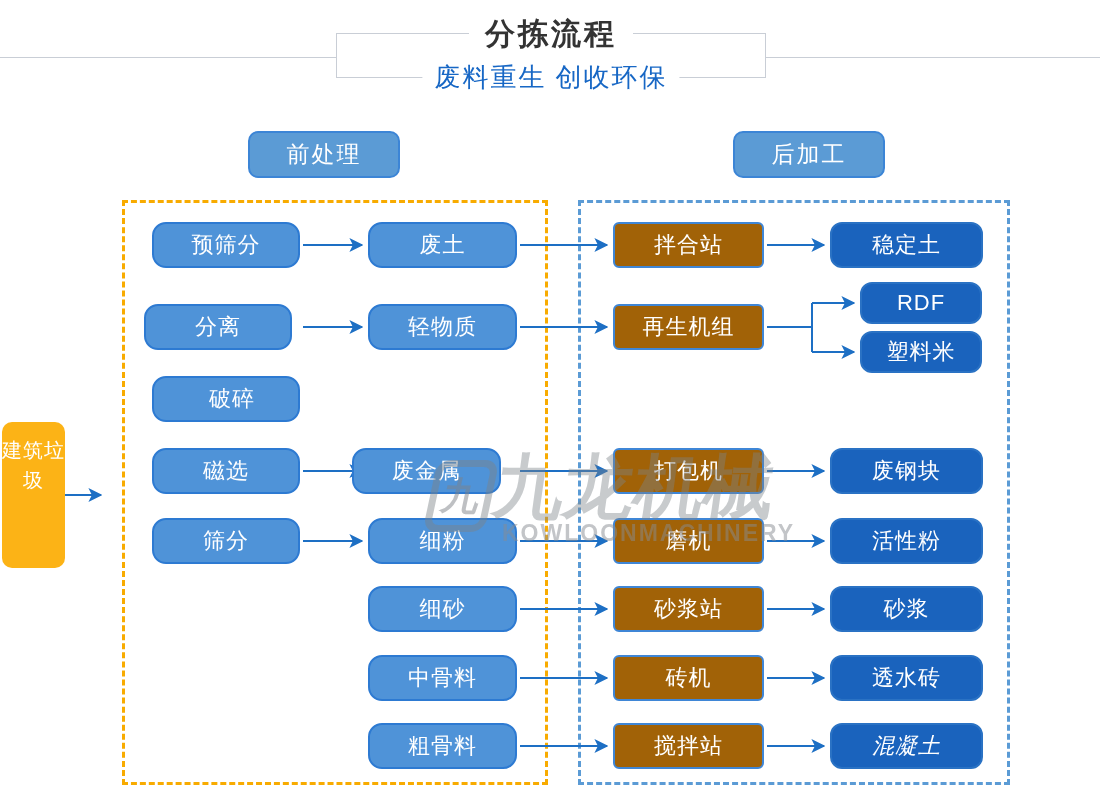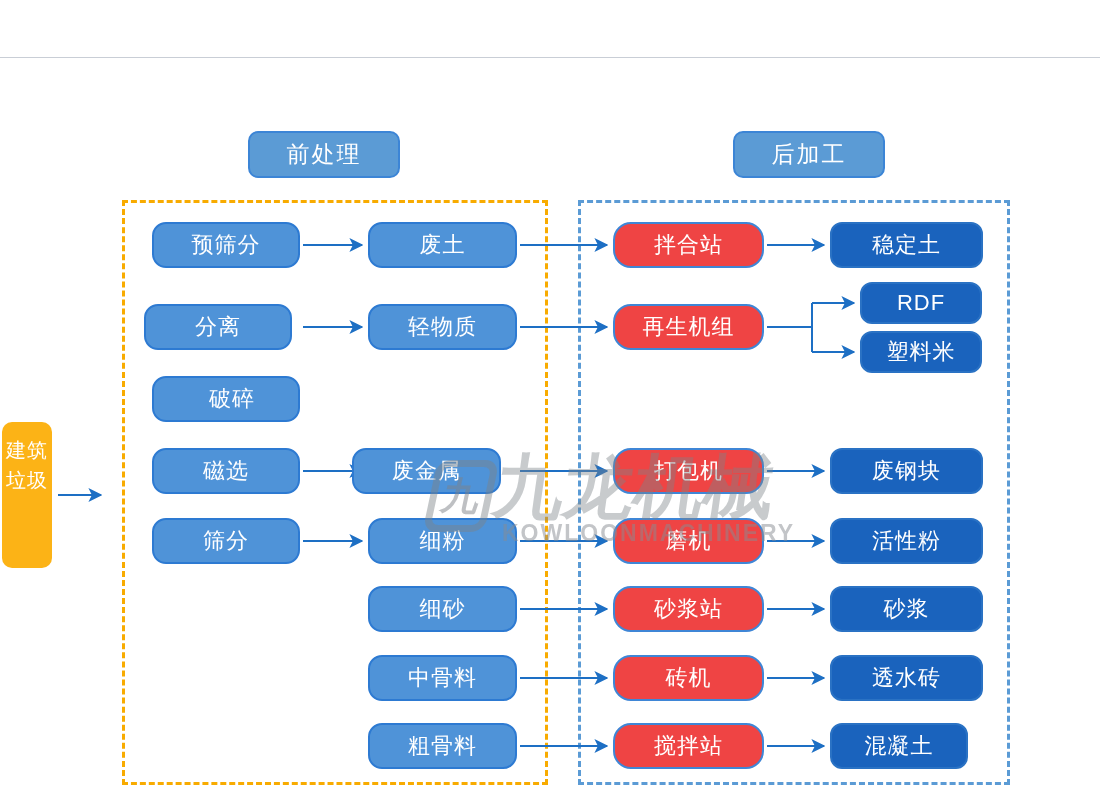--- a/index.html
+++ b/index.html
@@ -26,31 +26,31 @@
                    justify-content:center; letter-spacing:2px; z-index:2; }
   .section-pre  { left:248px; }
   .section-post { left:733px; }
 
   
   .panel { position:absolute; top:200px; height:585px; z-index:0; }
   .panel-yellow { left:122px; width:426px; border:3px dashed #f8ab00; }
   .panel-blue   { left:578px; width:432px; border:3px dashed #5b9bd5; }
 
   
-  .source-node { position:absolute; left:2px; top:422px; width:50px; height:146px;
+  .source-node { position:absolute; left:2px; top:422px; width:63px; height:146px;
                  background:#fcb316; border-radius:10px; color:#fff; font-size:20px;
                  line-height:30px; text-align:center; padding-top:13px;
                  word-break:break-all; z-index:2; letter-spacing:1px; }
 
   
   #flow-nodes .node { position:absolute; display:flex; align-items:center;
                       justify-content:center; color:#fff; font-size:22px;
                       letter-spacing:1px; z-index:2; white-space:nowrap; }
   .node.light { background:#4f93d8; border:2px solid #2d7ad2; border-radius:14px; }
-  .node.mid   { background:#ef4444; border:2px solid #3f86d6; border-radius:18px; }
+  .node.mid   { background:#a16207; border:2px solid #3f86d6; border-radius:6px; }
   .node.dark  { background:#1a63bd; border:2px solid #2a72c4; border-radius:12px;
                 letter-spacing:2px; }
 
   
   #flow-canvas { position:absolute; left:0; top:0; width:1100px; height:791px;
                  z-index:1; }
 
   
   .watermark { position:absolute; left:0; top:0; width:1100px; height:791px;
                z-index:3; pointer-events:none; }
@@ -65,20 +65,24 @@
   .wm-en { position:absolute; left:502px; top:520px; font-size:23px; font-weight:bold;
            color:rgba(135,140,146,0.5); letter-spacing:2px; white-space:nowrap; }
 </style>
 </head>
 <body>
 
 <div id="stage">
 
   <div class="rule-line"></div>
 
+  <div class="title-frame">
+    <div class="page-title">分拣流程</div>
+    <div class="page-subtitle">废料重生 创收环保</div>
+  </div>
 
   <div class="section-label section-pre">前处理</div>
   <div class="section-label section-post">后加工</div>
 
   <div class="panel panel-yellow"></div>
   <div class="panel panel-blue"></div>
 
   <div class="source-node">建筑垃圾</div>
 
   <svg id="flow-canvas" viewBox="0 0 1100 791" xmlns="http://www.w3.org/2000/svg">
@@ -133,21 +137,21 @@
       <div class="node mid" style="left: 613px; top: 586px; width: 151px; height: 46px;">砂浆站</div>
       <div class="node mid" style="left: 613px; top: 655px; width: 151px; height: 46px;">砖机</div>
       <div class="node mid" style="left: 613px; top: 723px; width: 151px; height: 46px;">搅拌站</div>
       <div class="node dark" style="left: 830px; top: 222px; width: 153px; height: 46px;">稳定土</div>
       <div class="node dark" style="left: 860px; top: 282px; width: 122px; height: 42px;">RDF</div>
       <div class="node dark" style="left: 860px; top: 331px; width: 122px; height: 42px; text-align: center;">塑料米</div>
       <div class="node dark" style="left: 830px; top: 448px; width: 153px; height: 46px;">废钢块</div>
       <div class="node dark" style="left: 830px; top: 518px; width: 153px; height: 46px;">活性粉</div>
       <div class="node dark" style="left: 830px; top: 586px; width: 153px; height: 46px;">砂浆</div>
       <div class="node dark" style="left: 830px; top: 655px; width: 153px; height: 46px;">透水砖</div>
-      <div class="node dark" style="left: 830px; top: 723px; width: 138px; height: 46px;">混凝土</div>
+      <div class="node dark" style="left: 830px; top: 723px; width: 153px; height: 46px; font-style: italic;">混凝土</div>
     </div>
 
   <div class="watermark">
     <div class="wm-logo">九</div>
     <div class="wm-cn">九龙机械</div>
     <div class="wm-en">KOWLOONMACHINERY</div>
   </div>
 
 </div>
 

